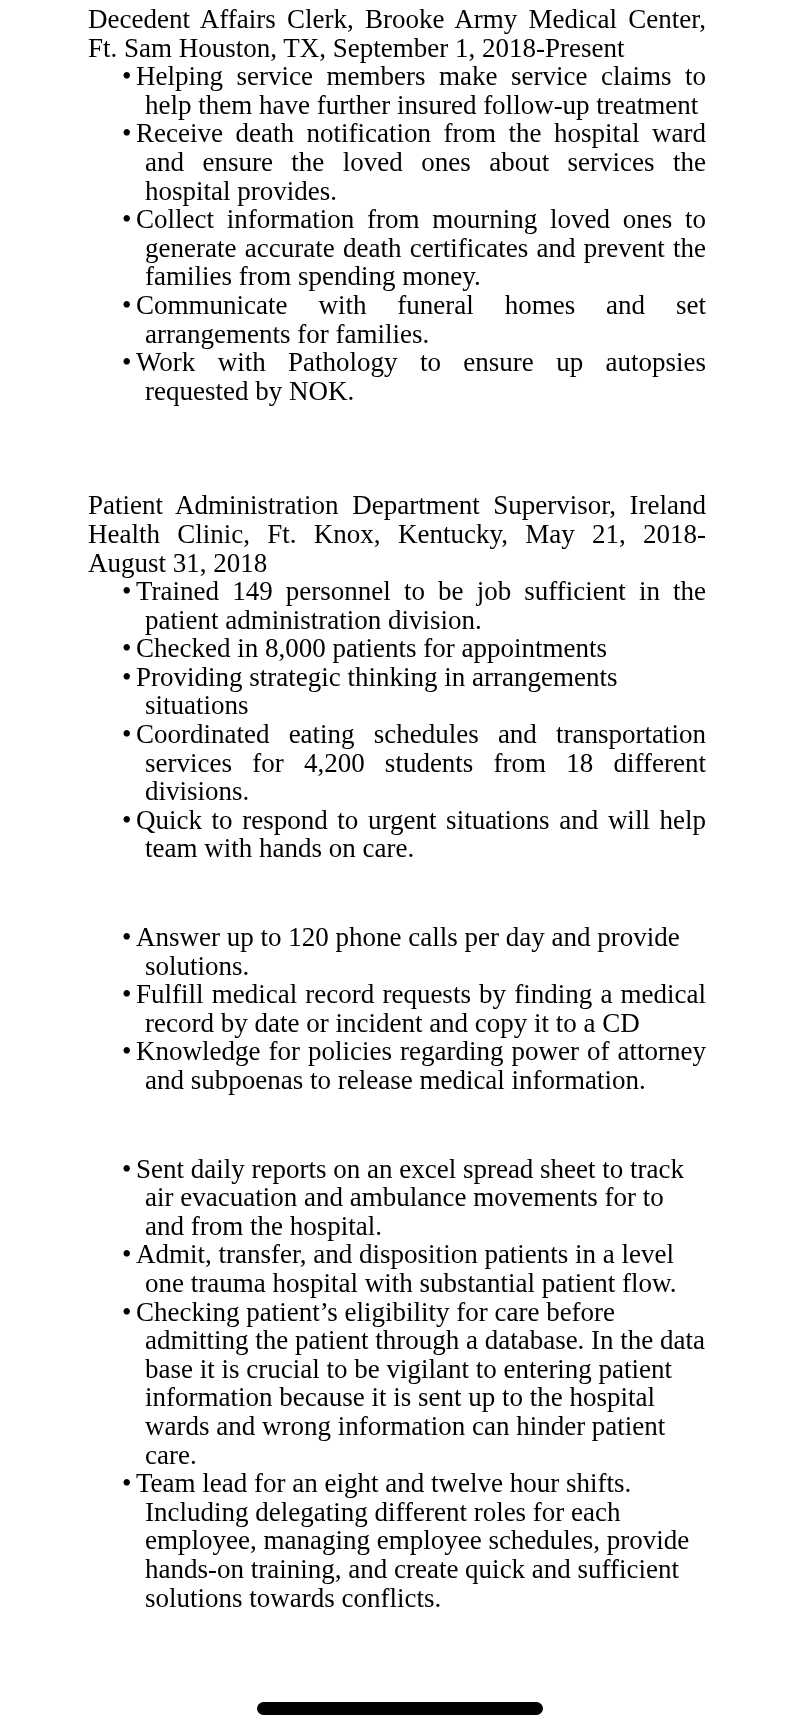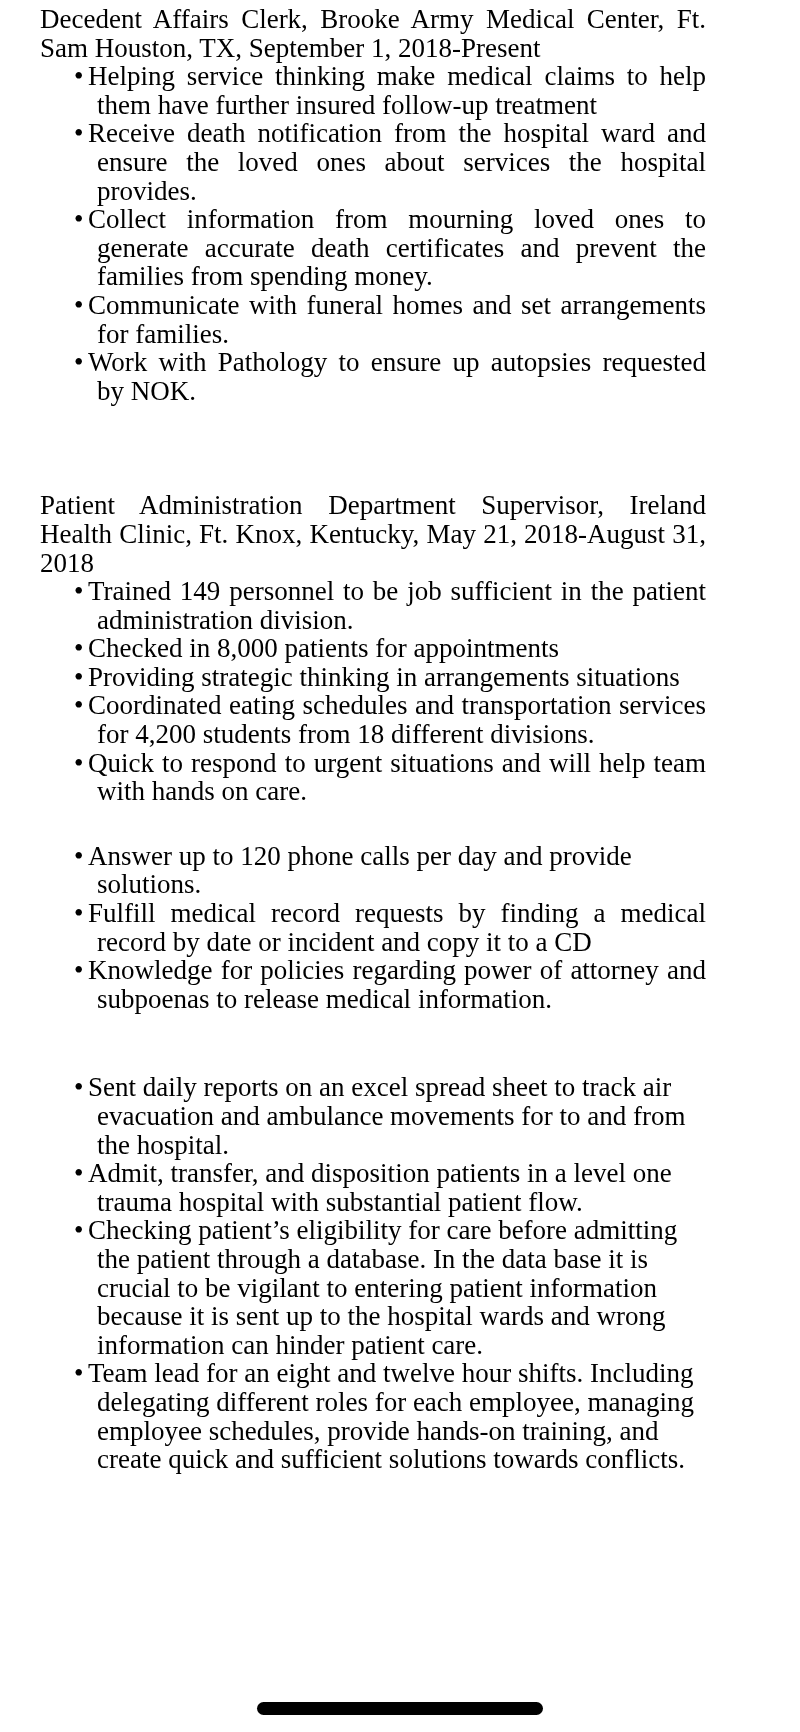--- a/index.html
+++ b/index.html
@@ -8,27 +8,27 @@
     height: 1732px;
     background: #ffffff;
     color: #000000;
     font-family: "Liberation Serif", "DejaVu Serif", serif;
     font-size: 27px;
     line-height: 28.6px;
     position: relative;
     overflow: hidden;
   }
   .doc {
-    padding: 5px 94px 0 40px;
+    padding: 5px 94px 0 88px;
   }
   p.job-header { margin: 0; }
   .justify { text-align: justify; }
   section.exp { margin: 0; }
   section.gap-after-1 { margin-bottom: 86px; }
-  section.gap-after-2 { margin-bottom: 36px; }
+  section.gap-after-2 { margin-bottom: 60px; }
   section.gap-after-3 { margin-bottom: 60px; }
   .hdr-gap { margin-bottom: 28.6px; }
   ul.duties {
     list-style: none;
     margin: 0;
     padding: 0 0 0 34px;
   }
   li.duty {
     position: relative;
     padding-left: 23px;
@@ -52,21 +52,21 @@
   }
 </style>
 </head>
 <body>
 
 <div class="doc">
 
   <section class="exp gap-after-1">
     <p class="job-header justify">Decedent Affairs Clerk, Brooke Army Medical Center, Ft. Sam Houston, TX, September 1, 2018-Present</p>
     <ul class="duties">
-      <li class="duty justify"><span class="bullet">•</span><span>Helping service thinking make medical claims to help them have further insured follow-up treatment</span></li>
+      <li class="duty justify"><span class="bullet">•</span><span>Helping service members make service claims to help them have further insured follow-up treatment</span></li>
       <li class="duty justify"><span class="bullet">•</span><span>Receive death notification from the hospital ward and ensure the loved ones about services the hospital provides.</span></li>
       <li class="duty justify"><span class="bullet">•</span><span>Collect information from mourning loved ones to generate accurate death certificates and prevent the families from spending money.</span></li>
       <li class="duty justify"><span class="bullet">•</span><span>Communicate with funeral homes and set arrangements for families.</span></li>
       <li class="duty justify"><span class="bullet">•</span><span>Work with Pathology to ensure up autopsies requested by NOK.</span></li>
     </ul>
   </section>
 
   <section class="exp gap-after-2">
     <p class="job-header justify">Patient Administration Department Supervisor, Ireland Health Clinic, Ft. Knox, Kentucky, May 21, 2018-August 31, 2018</p>
     <ul class="duties">

